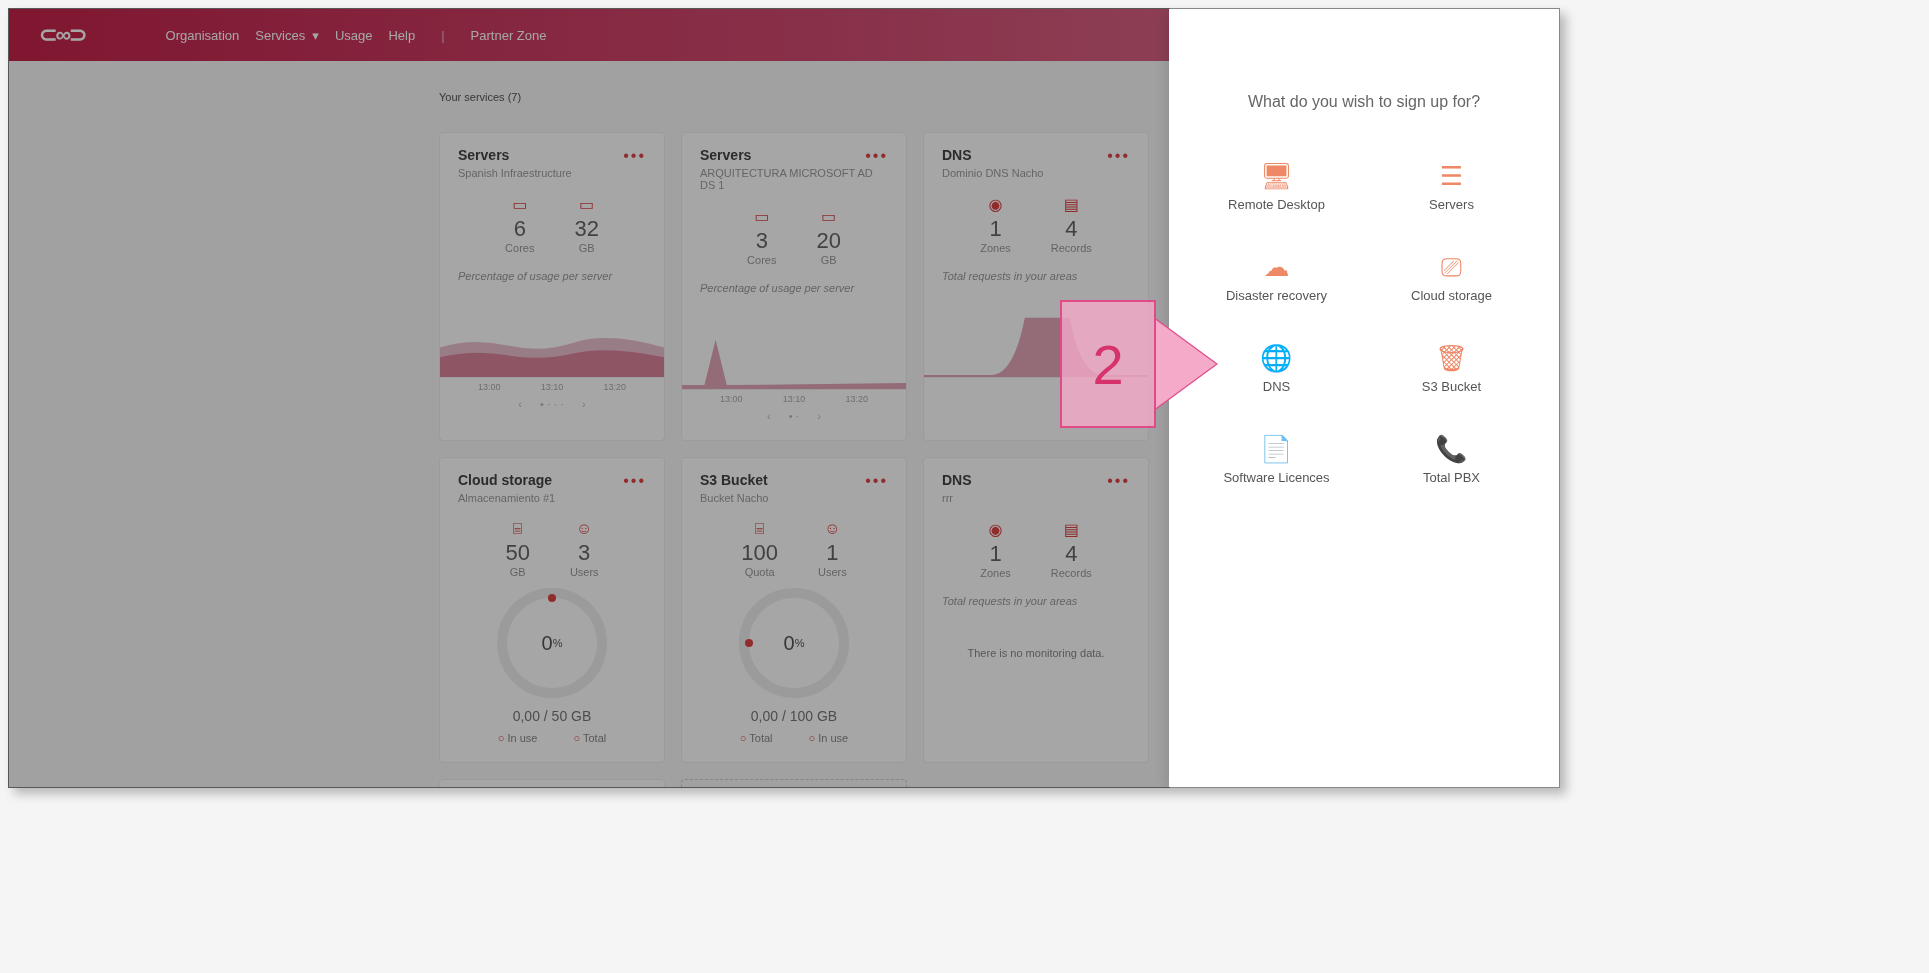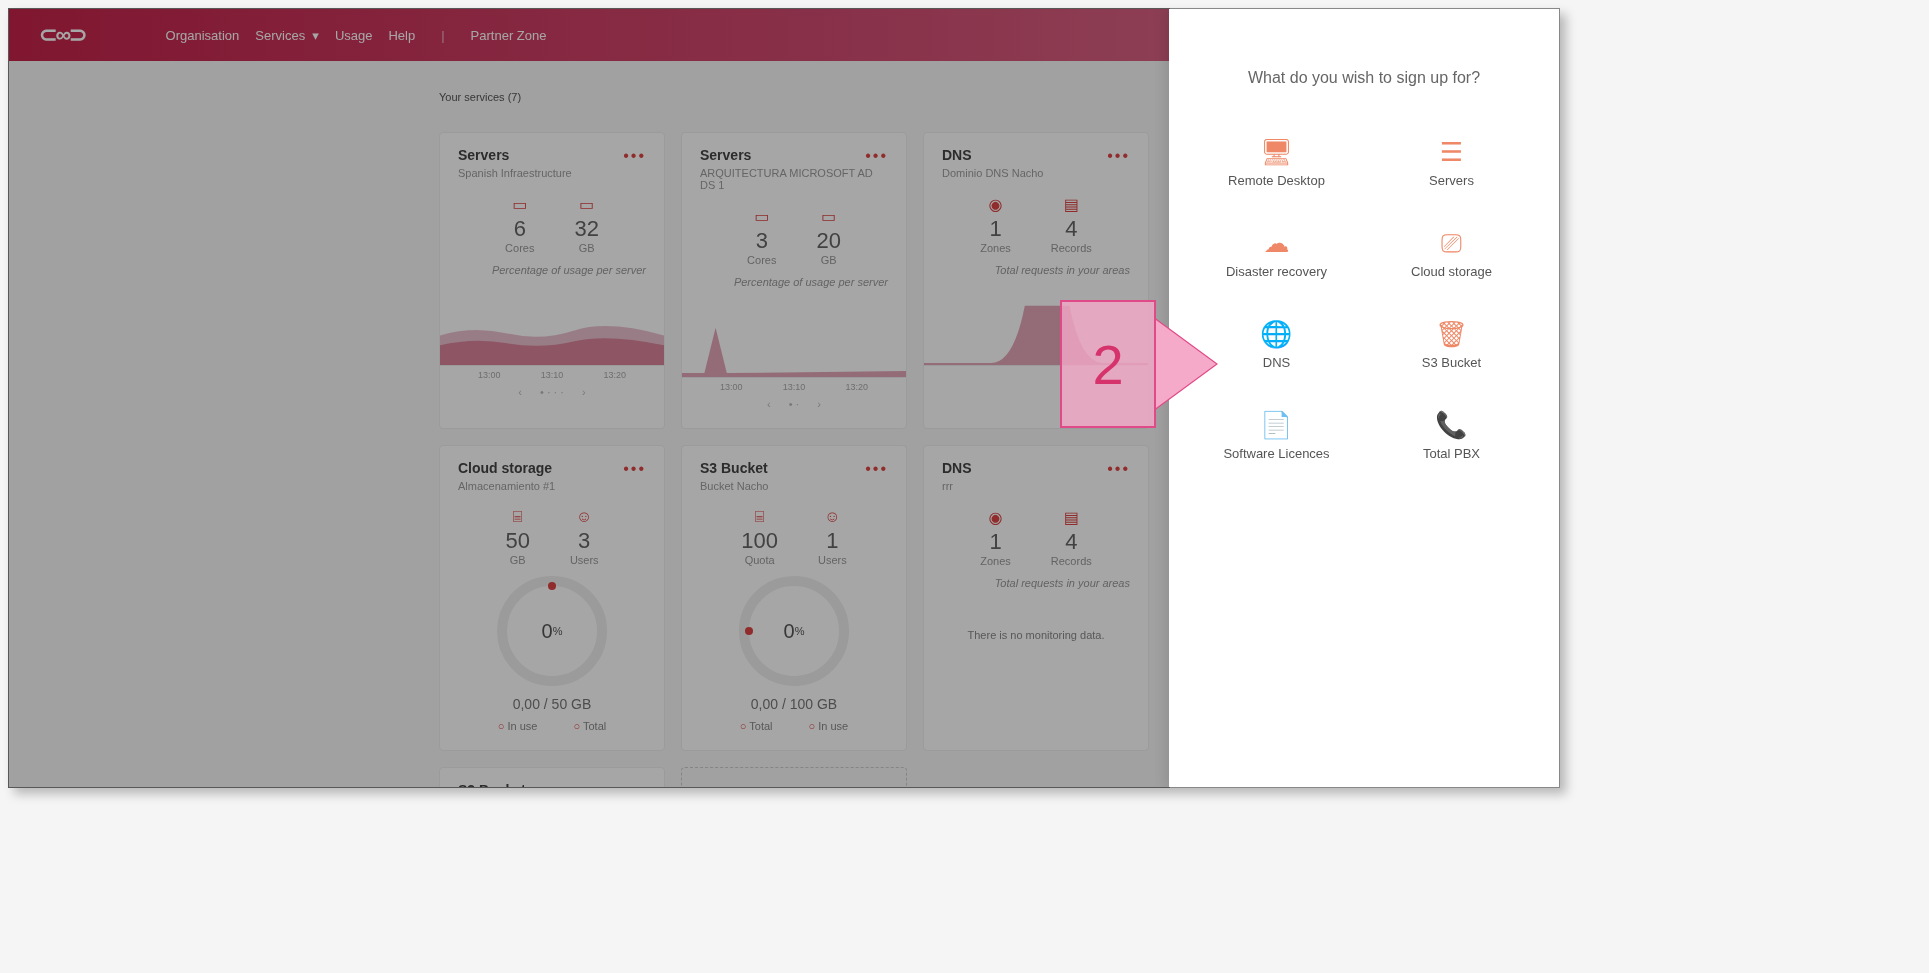--- a/index.html
+++ b/index.html
@@ -21,32 +21,32 @@
 .card{background:#fff;border:1px solid #eee;border-radius:4px;padding:14px 18px 18px;position:relative;min-height:290px}
 .chead{display:flex;justify-content:space-between;margin-bottom:2px}
 .ctitle{font-size:14px;color:#444;font-weight:600}
 .dots{color:#d44;font-size:16px;letter-spacing:2px;cursor:pointer}
 .csub{font-size:11px;color:#9c9c9c;margin-bottom:16px}
 .stats{display:flex;justify-content:center;gap:40px;margin-bottom:6px}
 .stat{text-align:center}
 .sicon{color:#d44;font-size:16px;margin-bottom:2px}
 .sval{color:#666;font-size:22px;font-weight:300}
 .slbl{color:#999;font-size:11px}
-.subtle{color:#999;font-size:11px;font-style:italic;text-align:right;margin:10px 0}
+.subtle{color:#999;font-size:11px;font-style:italic;text-align:left;margin:16px 0}
 .chart{height:80px;position:relative;border-bottom:1px solid #eee;margin:4px -18px 0}
 .chart svg{width:100%;height:100%}
 .timeline{display:flex;justify-content:space-around;font-size:9px;color:#aaa;margin-top:4px}
 .pager{display:flex;justify-content:center;gap:18px;align-items:center;margin-top:6px;color:#bbb;font-size:11px}
 .gauge{width:110px;height:110px;border:10px solid #eee;border-radius:50%;margin:10px auto;display:flex;align-items:center;justify-content:center;color:#555;font-size:20px;position:relative}
 .gauge::before{content:'';position:absolute;width:8px;height:8px;background:#d44;border-radius:50%;top:-4px;left:50%;transform:translateX(-50%)}
 .gauge.offset::before{top:50%;left:-4px;transform:translateY(-50%)}
 .bottomline{text-align:center;color:#777;font-size:14px;margin-top:6px}
 .legend{display:flex;justify-content:center;gap:36px;font-size:11px;color:#888;margin-top:8px}
 .legend span::before{content:'○ ';color:#d44}
-.side{position:absolute;top:0;right:0;width:390px;height:780px;background:#fff;z-index:6;padding:60px 30px;box-shadow:-4px 0 12px rgba(0,0,0,.1)}
+.side{position:absolute;top:0;right:0;width:390px;height:780px;background:#fff;z-index:6;padding:84px 30px;box-shadow:-4px 0 12px rgba(0,0,0,.1)}
 .side h3{text-align:center;color:#666;font-weight:400;font-size:16px;margin-bottom:50px}
 .opts{display:grid;grid-template-columns:1fr 1fr;gap:40px 20px;justify-items:center}
 .opt{text-align:center;cursor:pointer}
 .oicon{color:#e86;font-size:26px;margin-bottom:8px;height:28px}
 .olbl{color:#555;font-size:13px}
 .arrow{position:absolute;left:1060px;top:300px;z-index:7}
 .arrow-box{width:96px;height:128px;background:rgba(244,170,200,.8);border:2px solid #e04a89;display:flex;align-items:center;justify-content:center;font-size:56px;color:#d6336c;font-weight:300}
 .arrow-tri{position:absolute;left:96px;top:20px;width:0;height:0;border-left:60px solid #f4aac8;border-top:44px solid transparent;border-bottom:44px solid transparent}
 .arrow-tri2{position:absolute;left:94px;top:17px;width:0;height:0;border-left:64px solid #e04a89;border-top:47px solid transparent;border-bottom:47px solid transparent;z-index:-1}
 .badge{position:absolute;right:14px;bottom:100px;background:#d44;color:#fff;width:18px;height:18px;border-radius:50%;font-size:10px;display:flex;align-items:center;justify-content:center}

